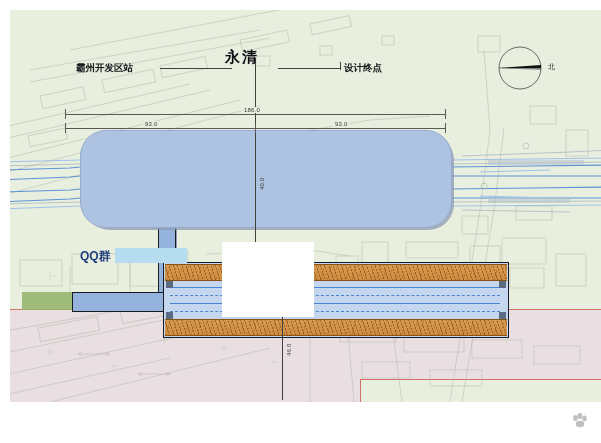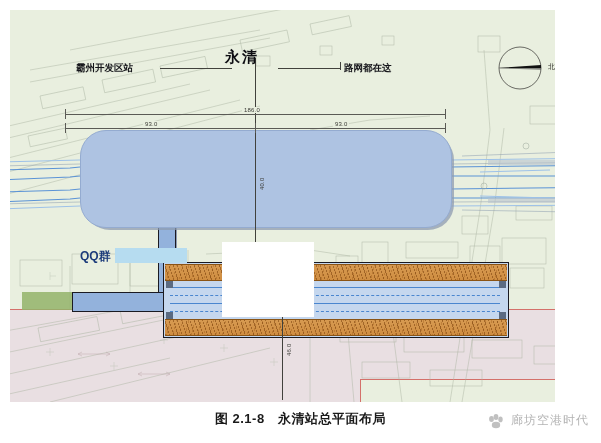--- a/index.html
+++ b/index.html
@@ -9,21 +9,21 @@
   }
 
   
   #figure{
     position:absolute;left:0;top:0;width:601px;height:443px;
     background:#ffffff;
   }
 
   
   #map{
-    position:absolute;left:10px;top:10px;width:545px;height:392px;
+    position:absolute;left:10px;top:10px;width:591px;height:392px;
     background:#e9efdf;
     overflow:hidden;
   }
 
   
   .cadlayer{position:absolute;inset:0;pointer-events:none;}
 
   
   #pinkzone{
     position:absolute;left:0;top:300px;width:591px;height:92px;
@@ -333,43 +333,41 @@
 
     <div class="leaderv" style="left:272px;top:246px;height:144px;"></div>
     <div class="dimtext vert" style="left:276px;top:348px;">46.0</div>
 
     <div class="leader" style="left:150px;top:58px;width:72px;"></div>
     <div class="leader" style="left:268px;top:58px;width:62px;"></div>
     <div class="leaderv" style="left:330px;top:52px;height:8px;"></div>
 
     <div class="maplabel" style="left:66px;top:52px;">霸州开发区站</div>
     <div class="maplabel" id="label-yongqing" style="left:215px;top:38px;">永清</div>
-    <div class="maplabel" style="left:334px;top:52px;">路网都在这</div>
+    <div class="maplabel" style="left:334px;top:52px;">设计终点</div>
 
     <svg id="compass" viewBox="0 0 46 46">
       <circle cx="23" cy="23" r="21" fill="none" stroke="#5a5a55" stroke-width="0.9"></circle>
       <line x1="2" y1="23" x2="44" y2="23" stroke="#5a5a55" stroke-width="0.7"></line>
       <polygon points="2,23 44,20 44,23" fill="#111111"></polygon>
       <polygon points="2,23 44,23 44,25" fill="#555555" opacity="0.55"></polygon>
     </svg>
     <div id="compass-label">北</div>
 
     <div id="wm-line2">QQ群</div>
     <div id="wm-redact"></div>
 
     <div id="white-cover"></div>
   </div>
 
-  <div id="caption">图 2.1-8　永清站总平面布局</div>
 
   <div id="brand">
     <svg width="18" height="16" viewBox="0 0 18 16">
       <g fill="#6a6a6a">
         <ellipse cx="4.5" cy="6" rx="2.4" ry="3"></ellipse>
         <ellipse cx="9" cy="4" rx="2.4" ry="3"></ellipse>
         <ellipse cx="13.5" cy="6.4" rx="2.2" ry="2.8"></ellipse>
         <ellipse cx="9" cy="12" rx="4.2" ry="3.2"></ellipse>
       </g>
     </svg>
-    <span id="brand-text">廊坊空港时代</span>
   </div>
 
 </div>
 
 </body></html>

